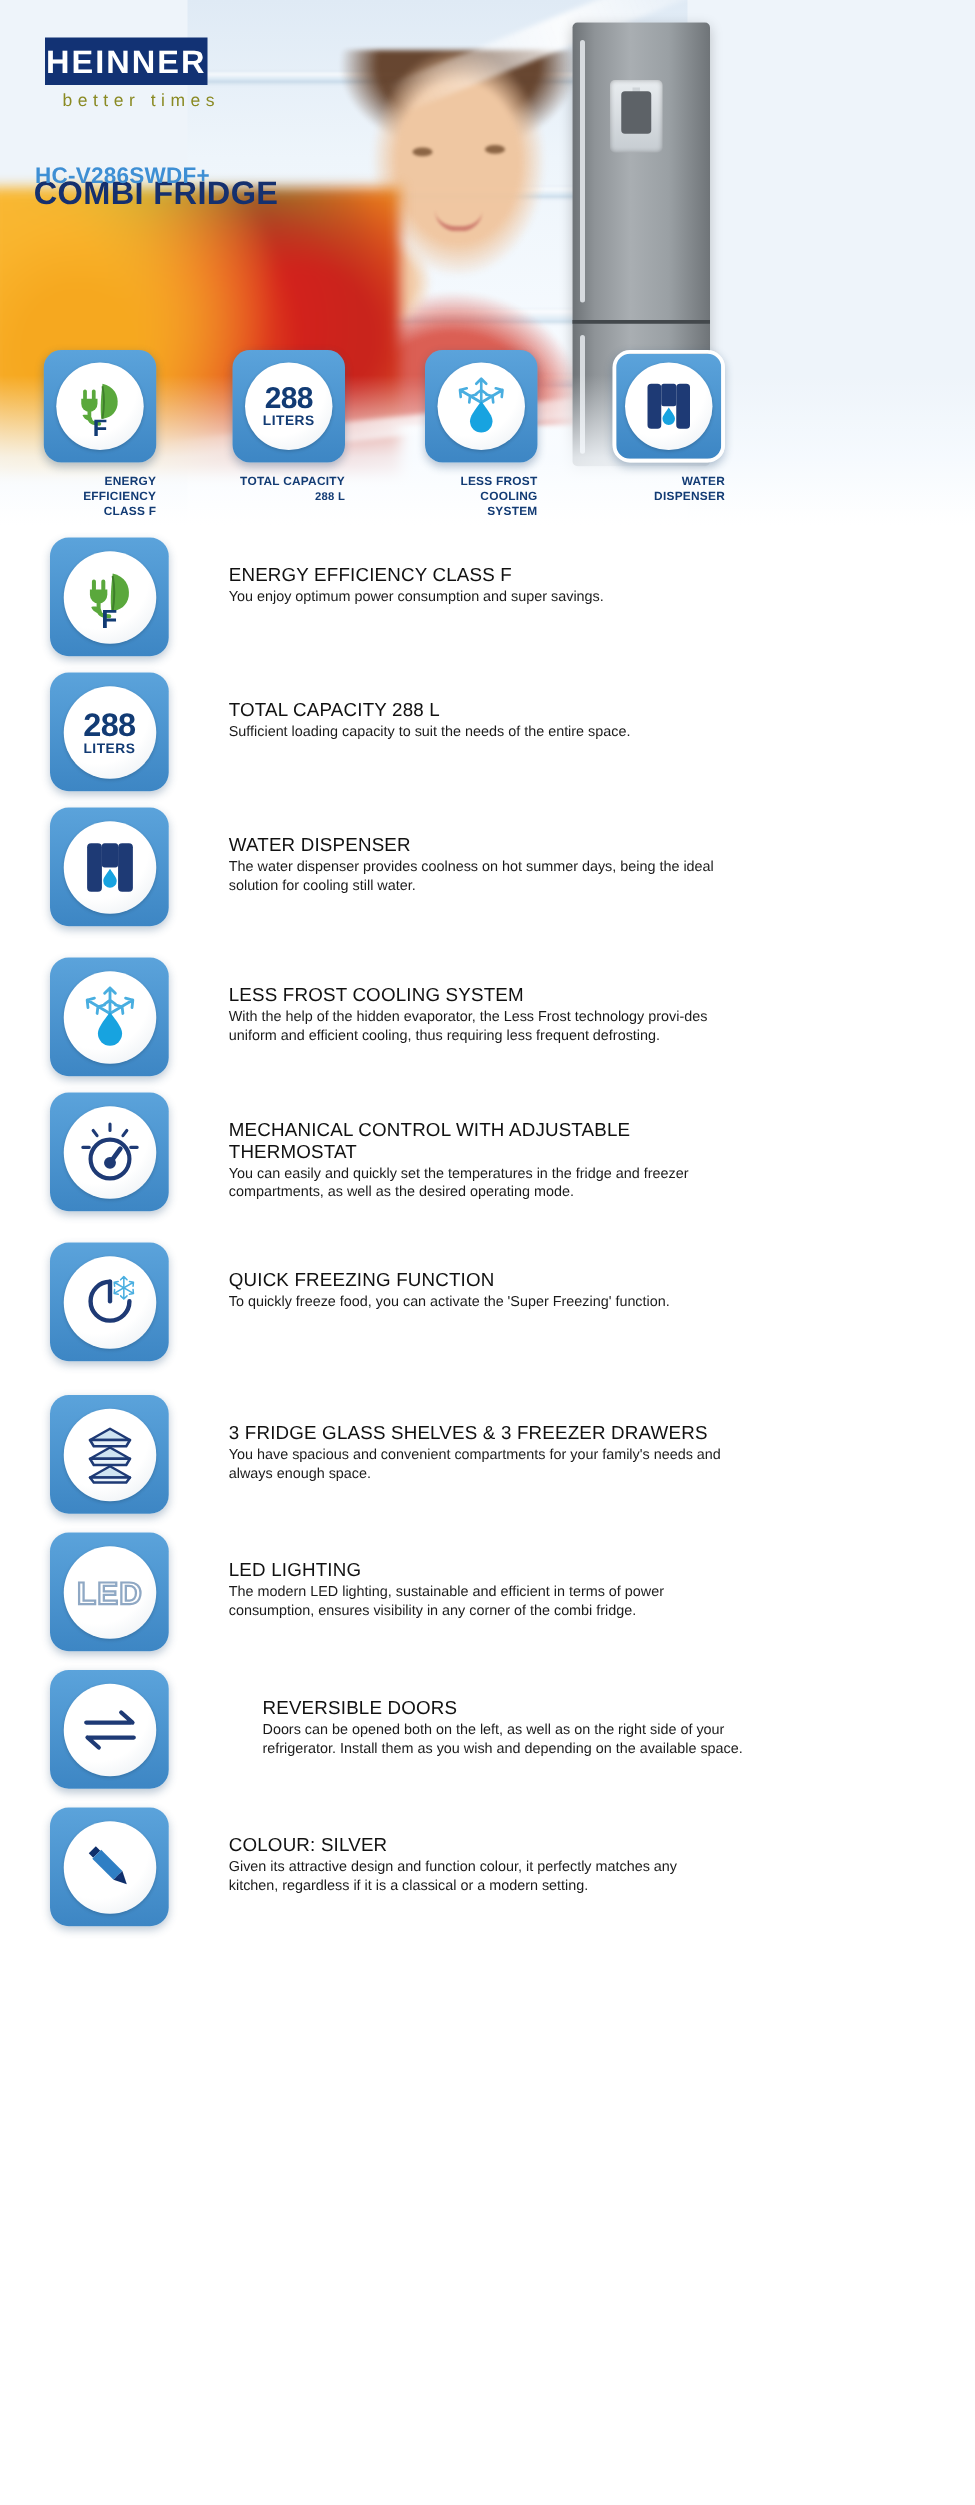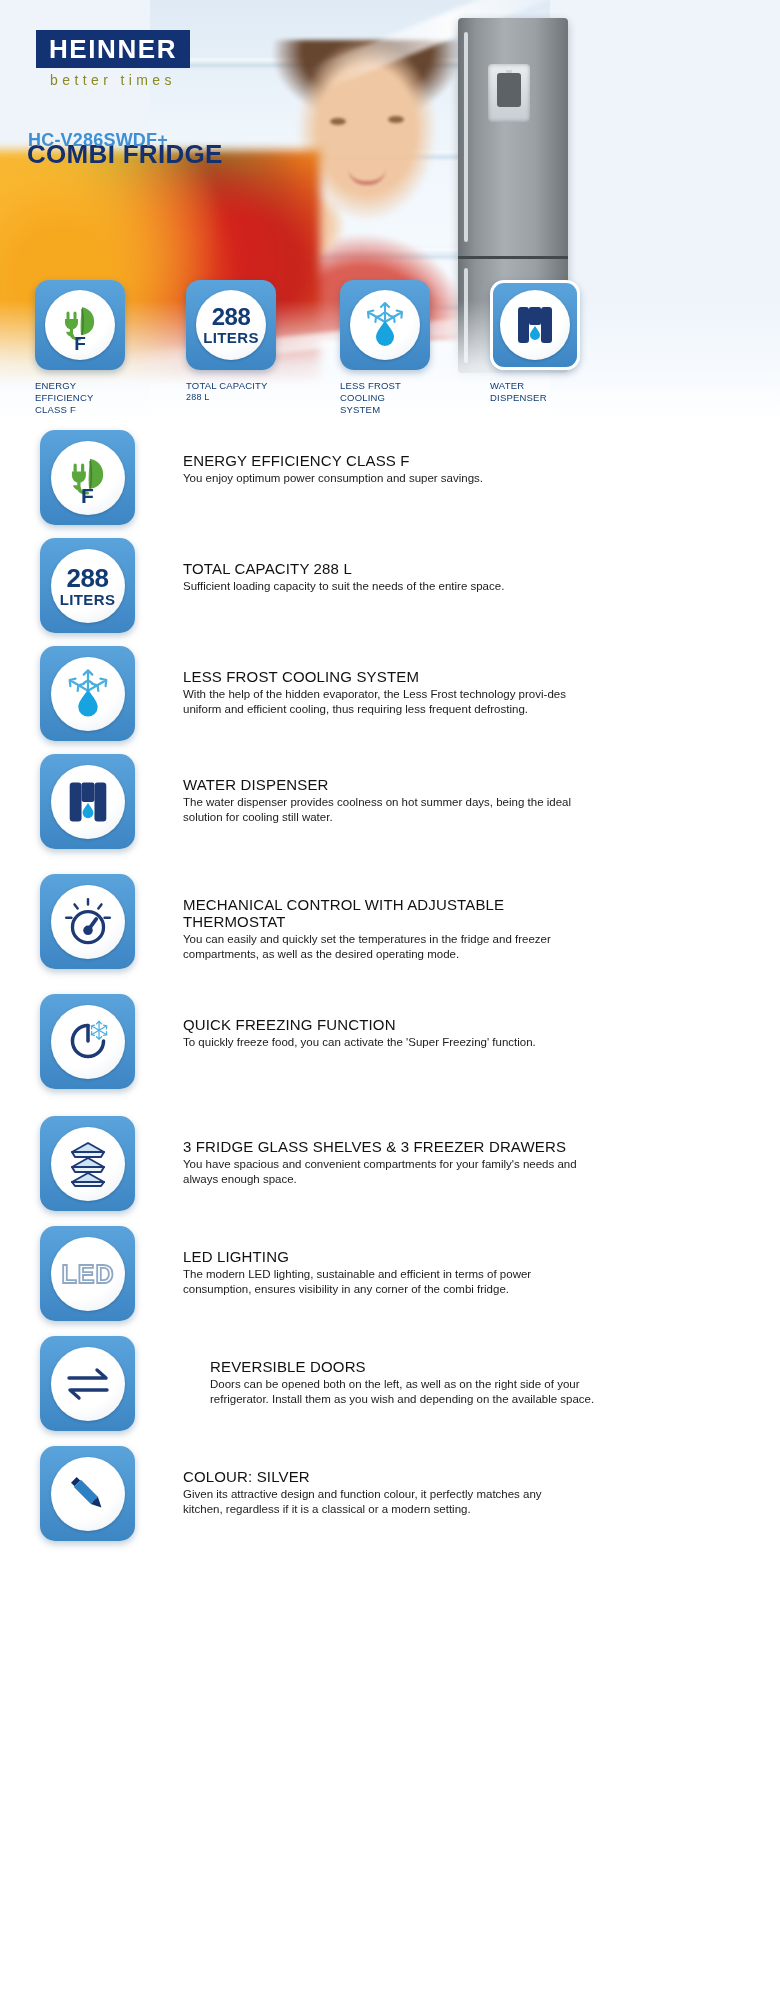--- a/index.html
+++ b/index.html
@@ -40,50 +40,50 @@
        background:linear-gradient(90deg,#6d7276 0%,#8e9397 16%,#a9aeb2 42%,#9aa0a4 70%,#6f7478 100%);
        box-shadow:0 3px 10px rgba(0,0,0,.22);}
   .fridge-gap{position:absolute;left:0;right:0;top:238px;height:3px;background:#43484c;}
   .fr-handle{position:absolute;left:6px;width:4px;background:#d6dade;border-radius:2px;}
   .disp{position:absolute;left:30px;top:46px;width:42px;height:58px;border-radius:4px;
        background:linear-gradient(180deg,#e9edf0,#c6ccd1);box-shadow:inset 0 0 4px rgba(0,0,0,.3);}
   .disp-in{position:absolute;left:9px;top:9px;width:24px;height:34px;background:#5d6267;border-radius:3px;}
   .disp-sp{position:absolute;left:18px;top:6px;width:6px;height:12px;background:#cfd4d8;border-radius:0 0 3px 3px;}
 
   
-  .logo-box{position:absolute;left:36px;top:30px;width:154px;height:38px;background:#123274;
+  .logo-box{position:absolute;left:36px;top:30px;width:130px;height:38px;background:#123274;
        display:flex;align-items:center;justify-content:center;}
   .logo-txt{color:#fff;font-weight:bold;font-size:26px;letter-spacing:1.6px;font-family:"Liberation Sans",sans-serif;}
   .tagline{position:absolute;left:36px;top:72px;width:154px;text-align:center;color:#8a8a23;
        font-size:14px;letter-spacing:4.4px;font-weight:500;}
   .h-title{position:absolute;left:27px;top:98px;color:#15306e;font-size:26px;font-weight:bold;letter-spacing:.3px;margin-top:41px;}
   .h-model{position:absolute;left:28px;top:130px;color:#3e8fd4;font-size:18px;font-weight:bold;letter-spacing:.2px;}
   .hero-fade{position:absolute;left:0;right:0;bottom:0;height:120px;
        background:linear-gradient(180deg,rgba(255,255,255,0) 0%,rgba(247,251,255,.82) 55%,#ffffff 100%);}
 
   
   .badges{position:absolute;left:0;top:280px;width:780px;height:140px;}
   .badge{position:absolute;width:90px;}
   .badge-tile{width:90px;height:90px;border-radius:14px;
        background:linear-gradient(180deg,#5ba3db 0%,#3d86c4 100%);
        box-shadow:0 3px 7px rgba(40,80,120,.32);
        display:flex;align-items:center;justify-content:center;}
   .badge-tile.outlined{border:3px solid #ffffff;width:84px;height:84px;}
   .badge-disc{width:70px;height:70px;border-radius:50%;
        background:radial-gradient(circle at 36% 28%,#ffffff 0 58%,#e6ecf1 100%);
        box-shadow:0 1px 3px rgba(0,0,0,.2);display:flex;align-items:center;justify-content:center;}
-  .badge-cap{margin-top:10px;text-align:left;color:#123b74;font-size:9.5px;font-weight:normal;line-height:1.25;letter-spacing:.2px;}
+  .badge-cap{margin-top:10px;text-align:right;color:#123b74;font-size:9.5px;font-weight:bold;line-height:1.25;letter-spacing:.2px;}
   .badge-cap .sub{font-size:9px;}
 
   
   .en-wrap{position:relative;width:56px;height:56px;}
   .en-letter{position:absolute;left:0;right:0;bottom:-2px;text-align:center;color:#123b74;font-size:19px;font-weight:bold;}
   .liters{text-align:center;line-height:1;}
   .liters .num{color:#123b74;font-size:24px;font-weight:bold;letter-spacing:-.5px;margin-top:44px;}
-  .liters .unit{color:#123b74;font-size:15px;font-weight:bold;letter-spacing:.4px;display:block;margin-top:1px;}
+  .liters .unit{color:#123b74;font-size:11px;font-weight:bold;letter-spacing:.4px;display:block;margin-top:1px;}
 
   
   .features{position:absolute;left:0;top:430px;width:780px;}
   .frow{position:relative;height:auto;display:flex;align-items:flex-start;}
   .ficon{width:95px;height:95px;margin-left:40px;flex:0 0 95px;border-radius:15px;
        background:linear-gradient(180deg,#5ba3db 0%,#3d86c4 100%);
        box-shadow:0 3px 7px rgba(40,80,120,.3);display:flex;align-items:center;justify-content:center;}
   .fdisc{width:74px;height:74px;border-radius:50%;
        background:radial-gradient(circle at 36% 28%,#ffffff 0 58%,#e5ebf0 100%);
        box-shadow:0 1px 3px rgba(0,0,0,.18);display:flex;align-items:center;justify-content:center;}
@@ -240,53 +240,53 @@
           <span class="num" style="font-size:26px;">288</span>
         <span class="unit">LITERS</span></div>
       </div>
     </div>
     <div class="ftext">
       <div class="ftitle">TOTAL CAPACITY 288 L</div>
       <div class="fdesc">Sufficient loading capacity to suit the needs of the entire space.</div>
     </div>
   </div>
 
+  <div class="frow" style="height:120px;">
+    <div class="ficon">
+      <div class="fdisc">
+        <svg width="56" height="56" viewBox="0 0 52 52">
+          <rect x="9" y="8" width="11" height="36" rx="3" fill="#1e3a75"></rect>
+          <rect x="32" y="8" width="11" height="36" rx="3" fill="#1e3a75"></rect>
+          <rect x="20" y="8" width="12" height="18" rx="2" fill="#1e3a75"></rect>
+          <path d="M26 27c3 4.5 5 6.8 5 9a5 5 0 0 1-10 0c0-2.2 2-4.5 5-9z" fill="#17a3e0"></path>
+        </svg>
+      </div>
+    </div>
+    <div class="ftext">
+      <div class="ftitle">WATER DISPENSER</div>
+      <div class="fdesc">The water dispenser provides coolness on hot summer days, being the ideal solution for cooling still water.</div>
+    </div>
+  </div>
+
   <div class="frow" style="height:108px;">
     <div class="ficon">
       <div class="fdisc">
         <svg width="58" height="58" viewBox="0 0 54 54">
           <g stroke="#49aee0" stroke-width="2.1" stroke-linecap="round" fill="none">
             <path d="M27 5v20M27 5l-4 4M27 5l4 4M27 14l-4 3M27 14l4 3"></path>
             <path d="M10 14l17 10M10 14l.6 5.6M10 14l5.4-1.4M18 19l-.6 5M18 19l5-1.4"></path>
             <path d="M44 14L27 24M44 14l-.6 5.6M44 14l-5.4-1.4M36 19l.6 5M36 19l-5-1.4"></path>
           </g>
           <path d="M27 23c6 8 9 12 9 16a9 9 0 0 1-18 0c0-4 3-8 9-16z" fill="#17a3e0"></path>
         </svg>
       </div>
     </div>
     <div class="ftext">
       <div class="ftitle">LESS FROST COOLING SYSTEM</div>
       <div class="fdesc">With the help of the hidden evaporator, the Less Frost technology provi-des uniform and efficient cooling, thus requiring less frequent defrosting.</div>
-    </div>
-  </div>
-
-  <div class="frow" style="height:120px;">
-    <div class="ficon">
-      <div class="fdisc">
-        <svg width="56" height="56" viewBox="0 0 52 52">
-          <rect x="9" y="8" width="11" height="36" rx="3" fill="#1e3a75"></rect>
-          <rect x="32" y="8" width="11" height="36" rx="3" fill="#1e3a75"></rect>
-          <rect x="20" y="8" width="12" height="18" rx="2" fill="#1e3a75"></rect>
-          <path d="M26 27c3 4.5 5 6.8 5 9a5 5 0 0 1-10 0c0-2.2 2-4.5 5-9z" fill="#17a3e0"></path>
-        </svg>
-      </div>
-    </div>
-    <div class="ftext">
-      <div class="ftitle">WATER DISPENSER</div>
-      <div class="fdesc">The water dispenser provides coolness on hot summer days, being the ideal solution for cooling still water.</div>
     </div>
   </div>
 
   <div class="frow" style="height:120px;">
     <div class="ficon">
       <div class="fdisc">
         <svg width="58" height="58" viewBox="0 0 56 56">
           <g stroke="#1e3a75" stroke-width="2.4" stroke-linecap="round">
             <path d="M28 6v5M15 11l3 4M41 11l-3 4M7 24h5M49 24h-5"></path>
           </g>

